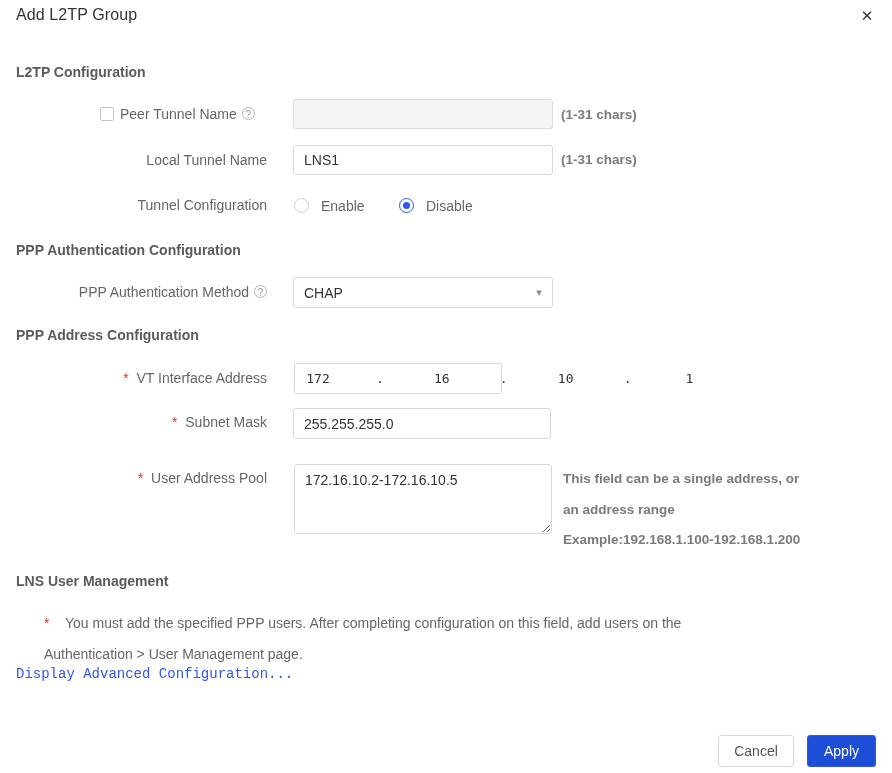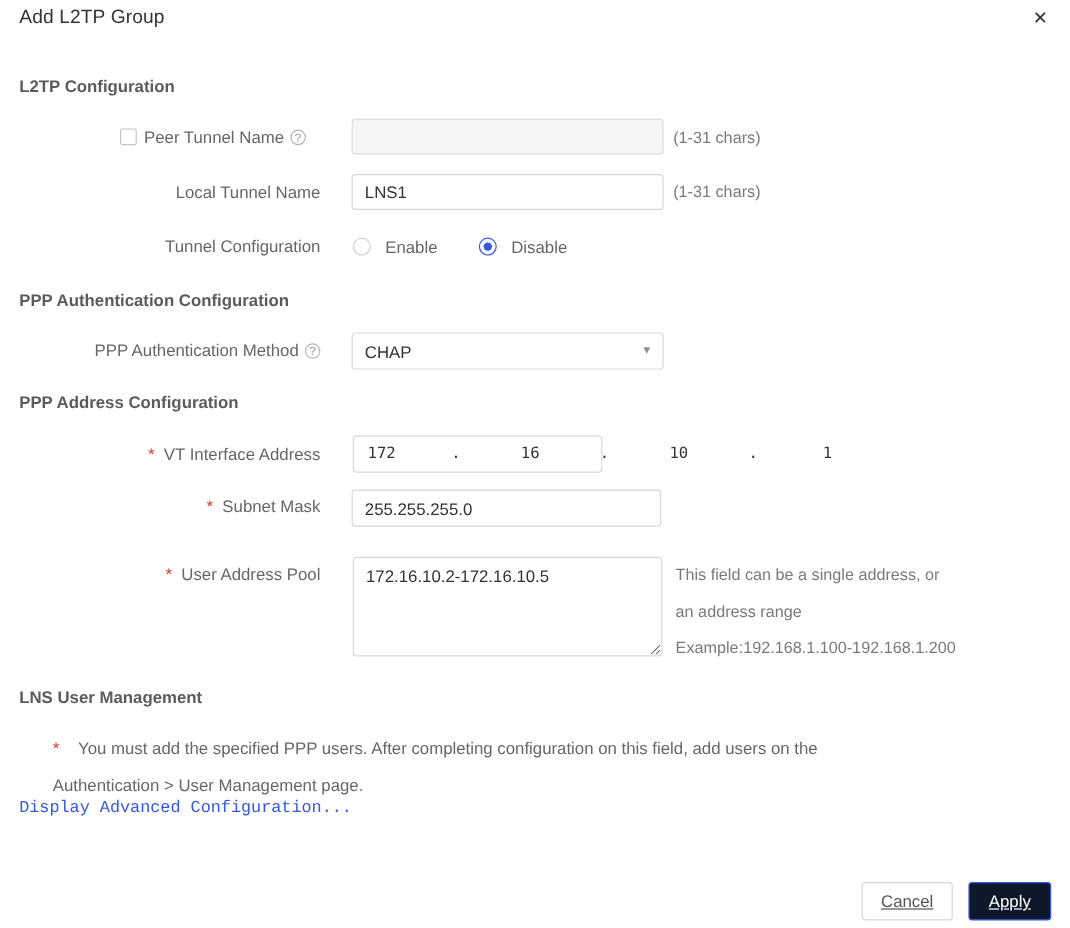--- a/index.html
+++ b/index.html
@@ -171,20 +171,21 @@
     font-size: 11px;
     line-height: 1;
   }
 
   
   .hint {
     position: absolute;
     font-size: 13.5px;
     color: #7a7a7a;
     white-space: nowrap;
+    font-weight: bold;
   }
 
   
   .cbox {
     position: absolute;
     width: 14px;
     height: 14px;
     box-sizing: border-box;
     border: 1px solid #c4c4c4;
     border-radius: 2px;
@@ -253,29 +254,28 @@
     position: absolute;
     box-sizing: border-box;
     height: 32px;
     border-radius: 3px;
     font-family: "Liberation Sans", sans-serif;
     font-size: 14px;
     cursor: pointer;
     text-align: center;
     line-height: 30px;
     user-select: none;
-    text-decoration: underline;
   }
   .btn-cancel {
     background: #ffffff;
     border: 1px solid #d9d9d9;
     color: #555555;
   }
   .btn-apply {
-    background: #0f172a;
+    background: #1d4ed8;
     border: 1px solid #3355e8;
     color: #ffffff;
   }
 </style>
 </head>
 <body>
 
 <div class="titlebar">
   <div class="dialog-title">Add L2TP Group</div>
   <div class="close-btn">✕</div>
@@ -316,21 +316,21 @@
   <span class="ipdot">.</span>
   <input class="ipseg" value="10" style="">
   <span class="ipdot">.</span>
   <input class="ipseg" value="1" style="">
 </div>
 
 <div class="lbl" style="left:40px; top:414px; width:227px;"><span class="req">*</span>&nbsp;&nbsp;<span>Subnet Mask</span></div>
 <input class="txt" style="left: 293px; top: 408px; width: 258px; height: 31px;" value="255.255.255.0">
 
 <div class="lbl" style="left:40px; top:470px; width:227px;"><span class="req">*</span>&nbsp;&nbsp;<span>User Address Pool</span></div>
-<textarea class="ta" style="left: 294px; top: 464px; width: 258px; height: 83px;">172.16.10.2-172.16.10.5</textarea>
+<textarea class="ta" style="left: 294px; top: 464px; width: 258px; height: 70px;">172.16.10.2-172.16.10.5</textarea>
 <div class="hint" style="left:563px; top:471px;">This field can be a single address, or</div>
 <div class="hint" style="left:563px; top:502px;">an address range</div>
 <div class="hint" style="left:563px; top:532px;">Example:192.168.1.100-192.168.1.200</div>
 
 <div class="section-head" style="top:573px;">LNS User Management</div>
 
 <div class="notice-star" style="top:615px;">*</div>
 <div class="notice" style="left:65px; top:608px; width:700px;">You must add the specified PPP users. After completing configuration on this field, add users on the</div>
 <div class="notice" style="left:44px; top:639px; width:700px;">Authentication &gt; User Management page.</div>
 

